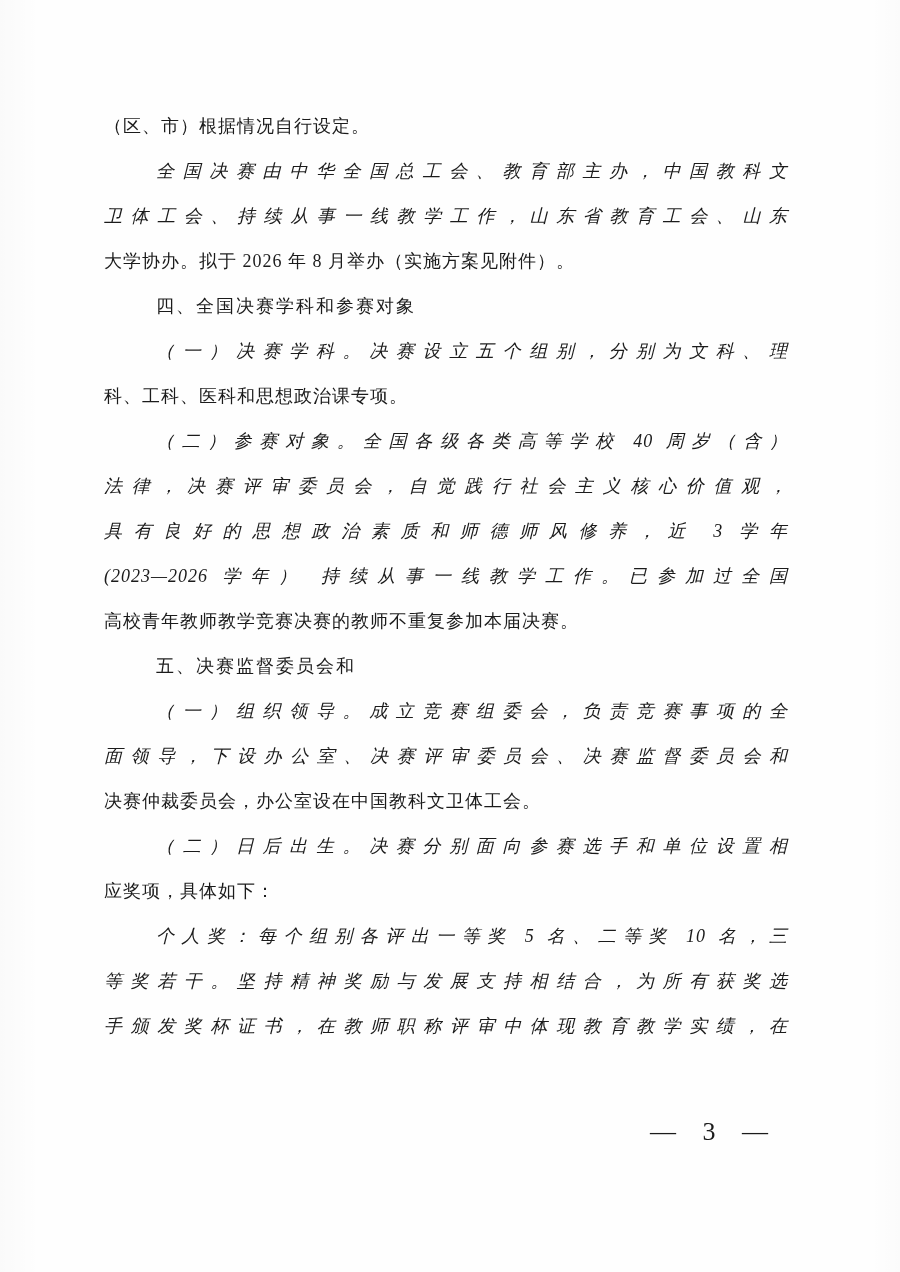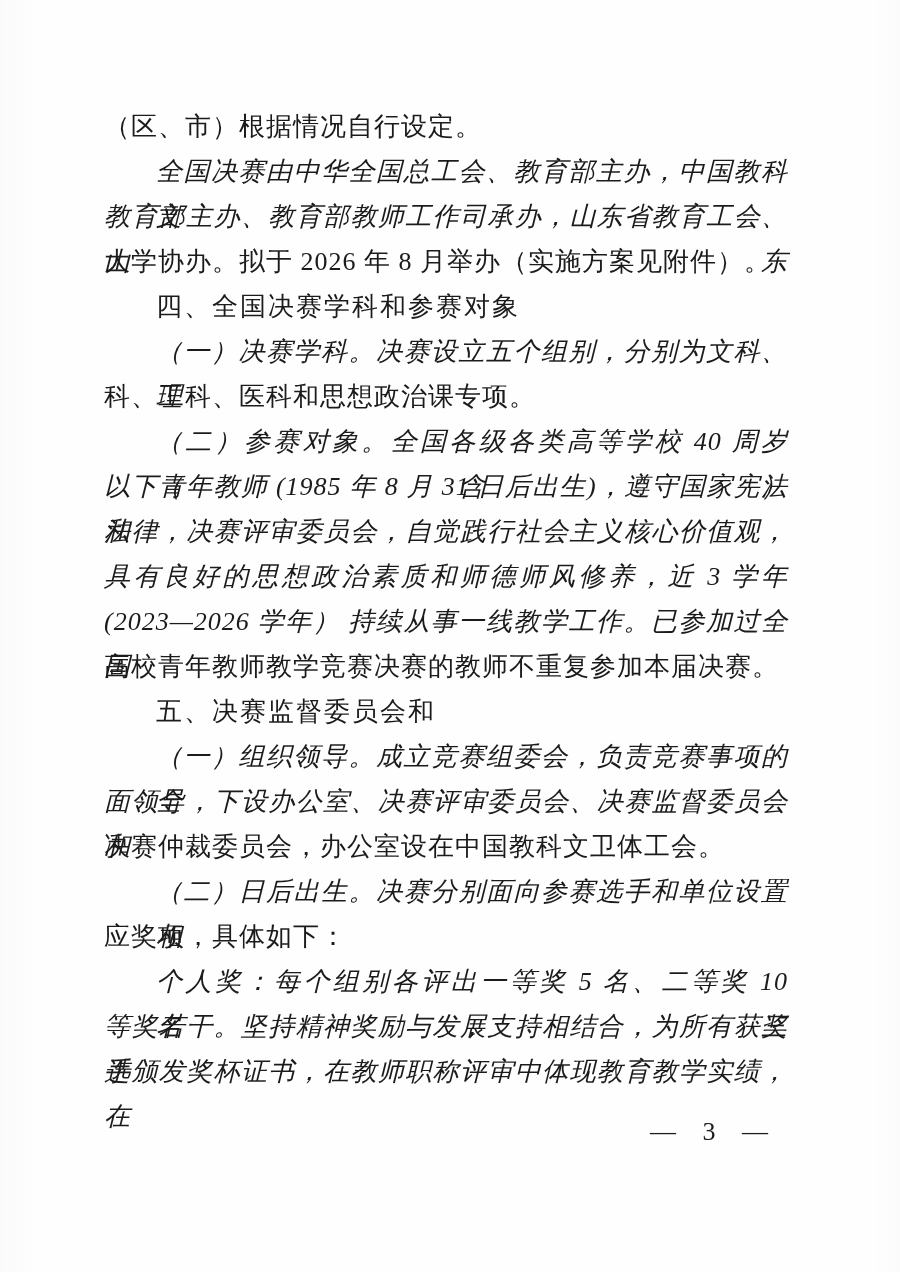--- a/index.html
+++ b/index.html
@@ -28,21 +28,21 @@
       linear-gradient(90deg, rgba(0,0,0,0.015), rgba(0,0,0,0) 40px),
       linear-gradient(270deg, rgba(0,0,0,0.01), rgba(0,0,0,0) 30px);
   }
   .doc-body {
     position: absolute;
     top: 104px;
     left: 104px;
     right: 112px;
   }
   .line {
-    font-size: 26px;
+    font-size: 18px;
     line-height: 45px;
     height: 45px;
     letter-spacing: 1px;
     text-align: left;
     white-space: nowrap;
   }
   .line.justify {
     white-space: normal;
     text-align: justify;
     text-align-last: justify;
@@ -67,27 +67,26 @@
     color: #1b1b1b;
   }
 </style>
 </head>
 <body>
 
 <div class="page">
   <div class="doc-body">
       <div class="line">（区、市）根据情况自行设定。</div>
       <div class="line justify indent">全国决赛由中华全国总工会、教育部主办，中国教科文</div>
-      <div class="line justify">教育部主办、教育部教师工作司承办，山东省教育工会、山东</div>
+      <div class="line justify">卫体工会、持续从事一线教学工作，山东省教育工会、山东</div>
       <div class="line">大学协办。拟于 2026 年 8 月举办（实施方案见附件）。</div>
       <div class="line indent bold">四、全国决赛学科和参赛对象</div>
       <div class="line justify indent">（一）决赛学科。决赛设立五个组别，分别为文科、理</div>
       <div class="line">科、工科、医科和思想政治课专项。</div>
       <div class="line justify indent">（二）参赛对象。全国各级各类高等学校 40 周岁（含）</div>
-      <div class="line justify">以下青年教师 (1985 年 8 月 31 日后出生)，遵守国家宪法和</div>
       <div class="line justify">法律，决赛评审委员会，自觉践行社会主义核心价值观，</div>
       <div class="line justify">具有良好的思想政治素质和师德师风修养，近 3 学年</div>
       <div class="line justify">(2023—2026 学年） 持续从事一线教学工作。已参加过全国</div>
       <div class="line">高校青年教师教学竞赛决赛的教师不重复参加本届决赛。</div>
       <div class="line indent bold">五、决赛监督委员会和</div>
       <div class="line justify indent">（一）组织领导。成立竞赛组委会，负责竞赛事项的全</div>
       <div class="line justify">面领导，下设办公室、决赛评审委员会、决赛监督委员会和</div>
       <div class="line">决赛仲裁委员会，办公室设在中国教科文卫体工会。</div>
       <div class="line justify indent">（二）日后出生。决赛分别面向参赛选手和单位设置相</div>
       <div class="line">应奖项，具体如下：</div>

